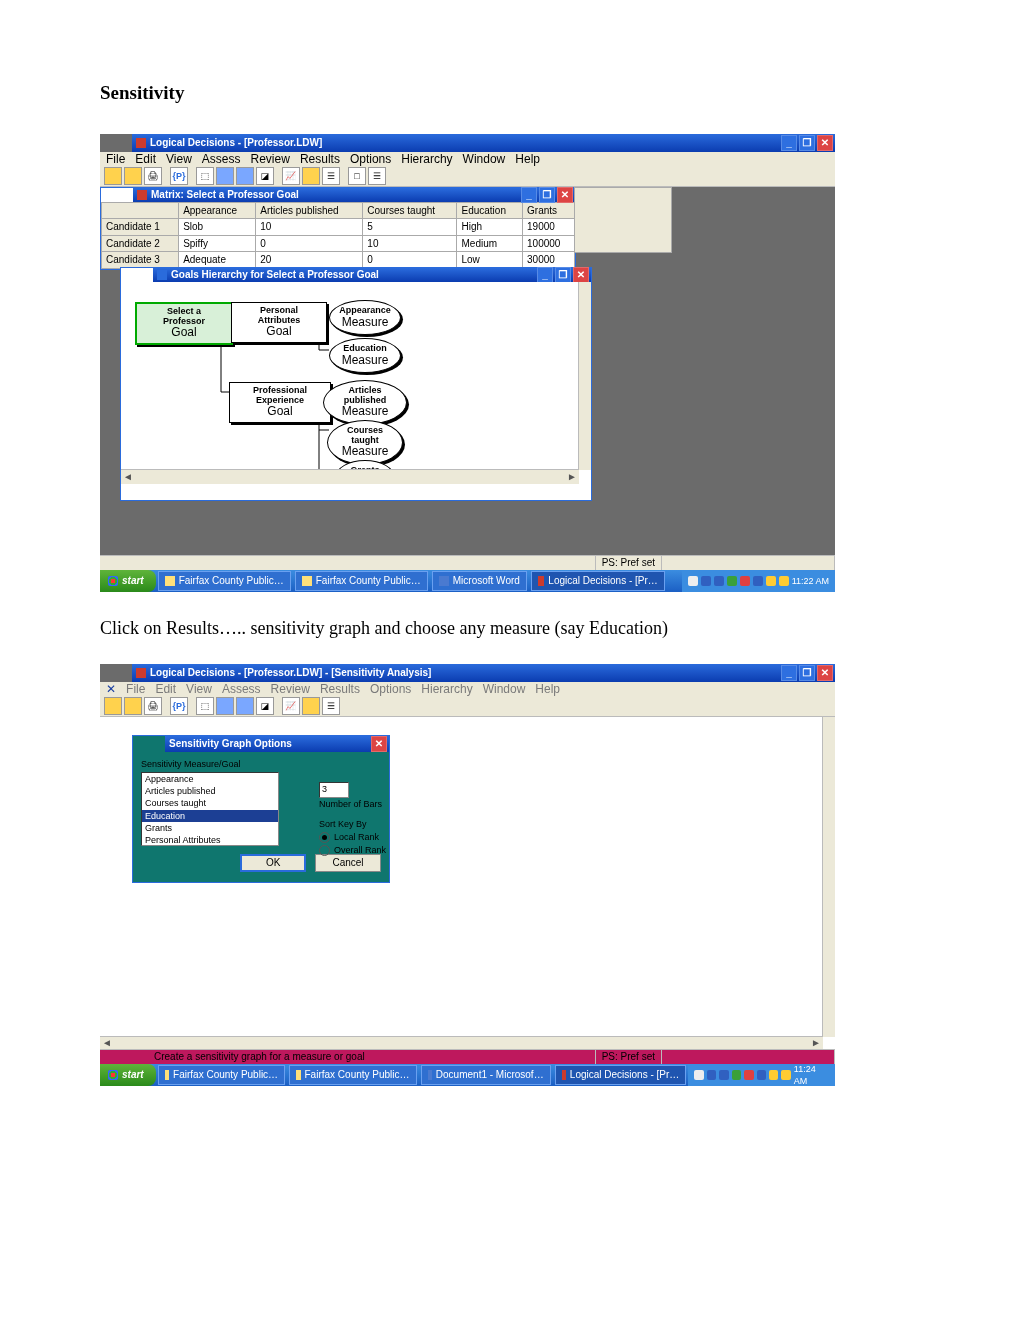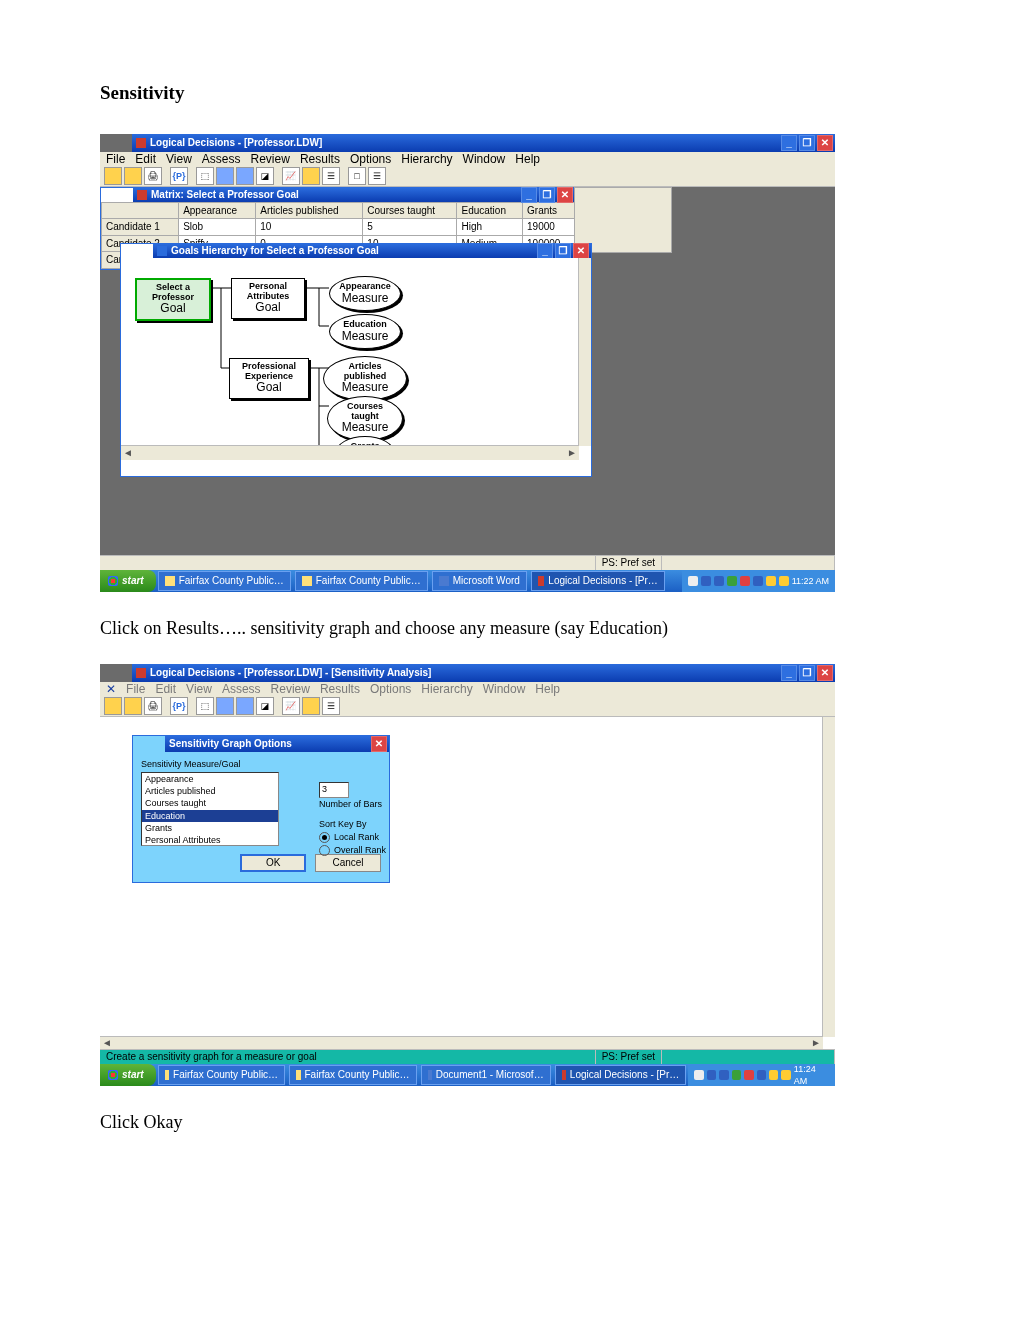--- a/index.html
+++ b/index.html
@@ -91,34 +91,34 @@
   }
   table.mat th, table.mat td {
     border:1px solid #aaa;
     padding:1px 4px;
     text-align:left;
     background:#fff;
   }
   table.mat th { background:#ece9d8; font-weight:normal; }
   .graycol { position:absolute; left:474px; top:0; width:96px; height:64px; background:#ece9d8; border:1px solid #aaa; }
   
-  .hier { left:20px; top:56px; width:470px; height:232px; }
+  .hier { left:20px; top:80px; width:470px; height:232px; }
   .hier .body { position:relative; height:202px; overflow:hidden; background:#fff; }
   .hier .sbv { position:absolute; right:0; top:0; width:12px; bottom:14px; background:#ece9d8; border-left:1px solid #bbb; }
   .hier .sbh { position:absolute; left:0; right:12px; bottom:0; height:14px; background:#ece9d8; border-top:1px solid #bbb; }
   .hier .sbh::before { content:"◄"; position:absolute; left:2px; top:0; font-size:10px; color:#555; }
   .hier .sbh::after  { content:"►"; position:absolute; right:2px; top:0; font-size:10px; color:#555; }
   .node {
     position:absolute;
     background:#fff;
     border:1px solid #000;
     box-shadow:2px 2px 0 #000;
     text-align:center;
     font-size:9px;
-    padding:3px 1px;
+    padding:3px 12px;
     line-height:1.1;
   }
   .node.sel { background:#d8f0d8; border:2px solid #0a0; }
   .node .sub { font-size:12px;text-align:right; }
   .node.oval {
     border-radius:50%;
     padding:5px 8px;
   }
   svg.links { position:absolute; left:0; top:0; width:100%; height:100%; }
   .statusbar { background:#ece9d8; height:14px; border-top:1px solid #bbb; display:flex; font-size:10px; }
@@ -187,21 +187,21 @@
   .workarea2 { position:relative; background:#fff; height:332px; }
   .workarea2 .sbv { position:absolute; right:0; top:0; width:12px; bottom:12px; background:#ece9d8; border-left:1px solid #bbb; }
   .workarea2 .sbh { position:absolute; left:0; right:12px; bottom:0; height:12px; background:#ece9d8; border-top:1px solid #bbb; }
   .workarea2 .sbh::before { content:"◄"; position:absolute; left:2px; top:-1px; font-size:10px; color:#555; }
   .workarea2 .sbh::after  { content:"►"; position:absolute; right:2px; top:-1px; font-size:10px; color:#555; }
   .dialog {
     position:absolute;
     left:32px;
     top:18px;
     width:256px;
-    background:#7dd3fc;
+    background:#0f766e;
     border:1px solid #2a6bdc;
     font-size:10px;
   }
   .dialog .titlebar { height:16px; }
   .dialog .body { padding:6px 8px 10px 8px; }
   .grp { font-size:9px; margin-bottom:2px; }
   .listbox {
     width:136px;
     height:72px;
     background:#fff;
@@ -221,21 +221,21 @@
     display:inline-block;
     min-width:48px;
     border:1px solid #888;
     background:#ece9d8;
     padding:1px 8px;
     font-size:10px;
     text-align:center;
     margin-left:6px;
   }
   .dlgbtn.def { border:1px solid #2a6bdc; box-shadow:0 0 0 1px #2a6bdc inset;padding-left:8px; }
-  .statusrow { background:#14b8a6; height:14px; display:flex; font-size:10px; border-top:1px solid #bbb; }
+  .statusrow { background:#be185d; height:14px; display:flex; font-size:10px; border-top:1px solid #bbb;padding-left:48px; }
   .statusrow .cell { border-right:1px solid #bbb; padding:0 6px; }
   .statusrow .fill { flex:1; }
 </style>
 </head>
 <body>
 
 <div class="page">
 
   <div class="h1">Sensitivity</div>
 
@@ -536,15 +536,14 @@
         <span class="ti g"></span>
         <span class="ti r"></span>
         <span class="ti b"></span>
         <span class="ti y"></span>
         <span class="ti y"></span>
         <span>11:24 AM</span>
       </div>
     </div>
   </div>
 
-  <div class="para">Click Okay</div>
 
 </div>
 
 </body></html>

